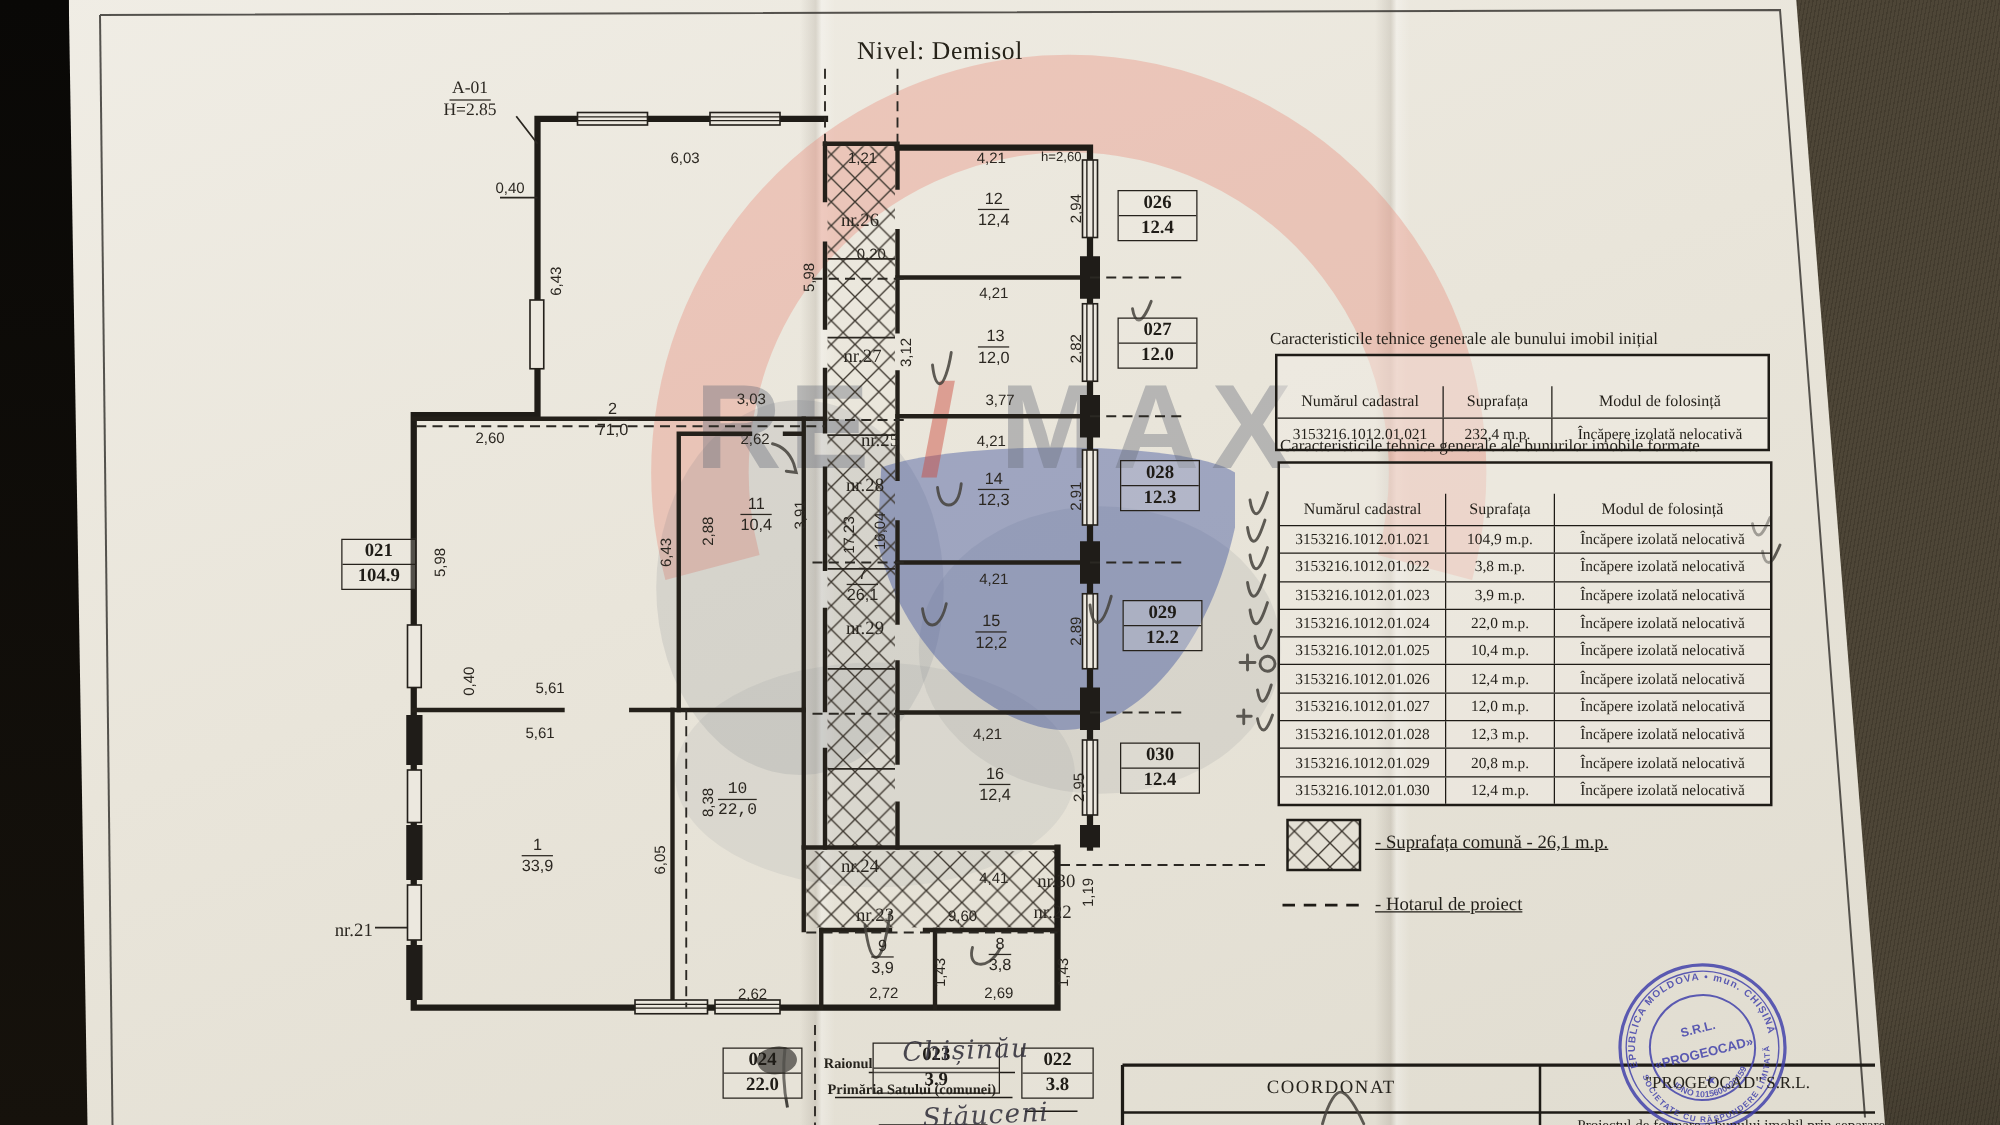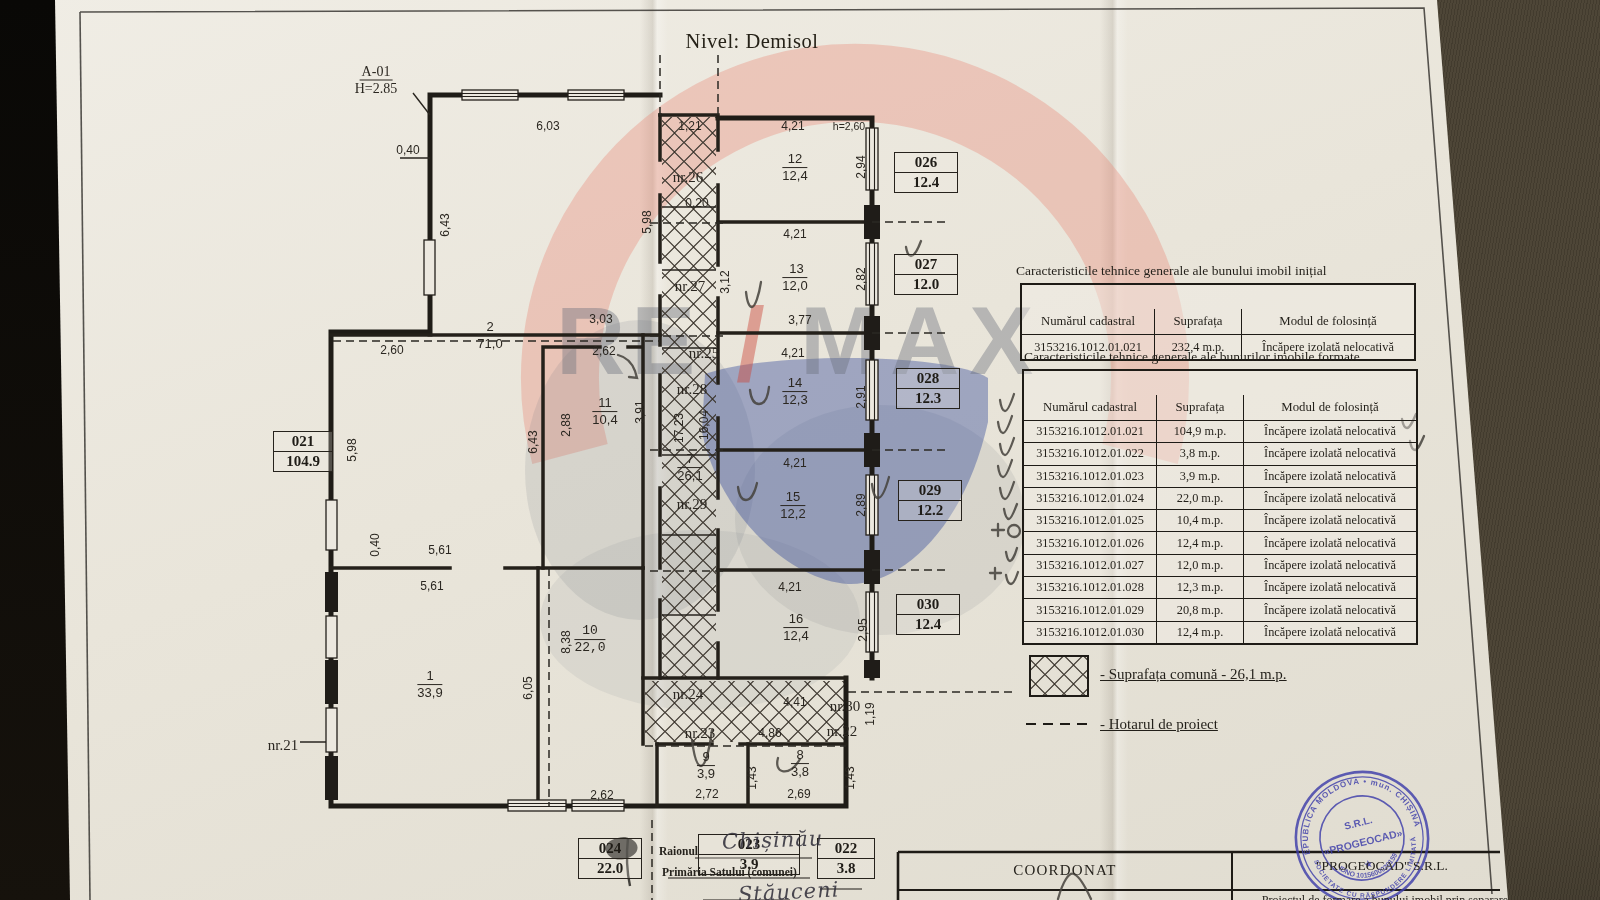--- a/index.html
+++ b/index.html
@@ -231,21 +231,21 @@
         <div class="lbl" style="left: 601px; top: 319px;">3,03</div>
         <div class="lbl" style="left: 392px; top: 350px;">2,60</div>
         <div class="lbl" style="left: 604px; top: 351px;">2,62</div>
         <div class="lbl" style="left: 800px; top: 320px;">3,77</div>
         <div class="lbl" style="left: 793px; top: 353px;">4,21</div>
         <div class="lbl" style="left: 795px; top: 463px;">4,21</div>
         <div class="lbl" style="left: 790px; top: 587px;">4,21</div>
         <div class="lbl" style="left: 440px; top: 550px;">5,61</div>
         <div class="lbl" style="left: 432px; top: 586px;">5,61</div>
         <div class="lbl" style="left: 795px; top: 702px;">4,41</div>
-        <div class="lbl" style="left: 770px; top: 733px;">4,86</div>
+        <div class="lbl" style="left: 770px; top: 733px;">9,60</div>
         <div class="lbl" style="left: 602px; top: 795px;">2,62</div>
         <div class="lbl" style="left: 707px; top: 794px;">2,72</div>
         <div class="lbl" style="left: 799px; top: 794px;">2,69</div>
         <div class="lbl rot" style="left: 861px; top: 167px;">2,94</div>
         <div class="lbl rot" style="left: 861px; top: 279px;">2,82</div>
         <div class="lbl rot" style="left: 861px; top: 397px;">2,91</div>
         <div class="lbl rot" style="left: 861px; top: 505px;">2,89</div>
         <div class="lbl rot" style="left: 863px; top: 630px;">2,95</div>
         <div class="lbl rot" style="left: 647px; top: 222px;">5,98</div>
         <div class="lbl rot" style="left: 445px; top: 225px;">6,43</div>

